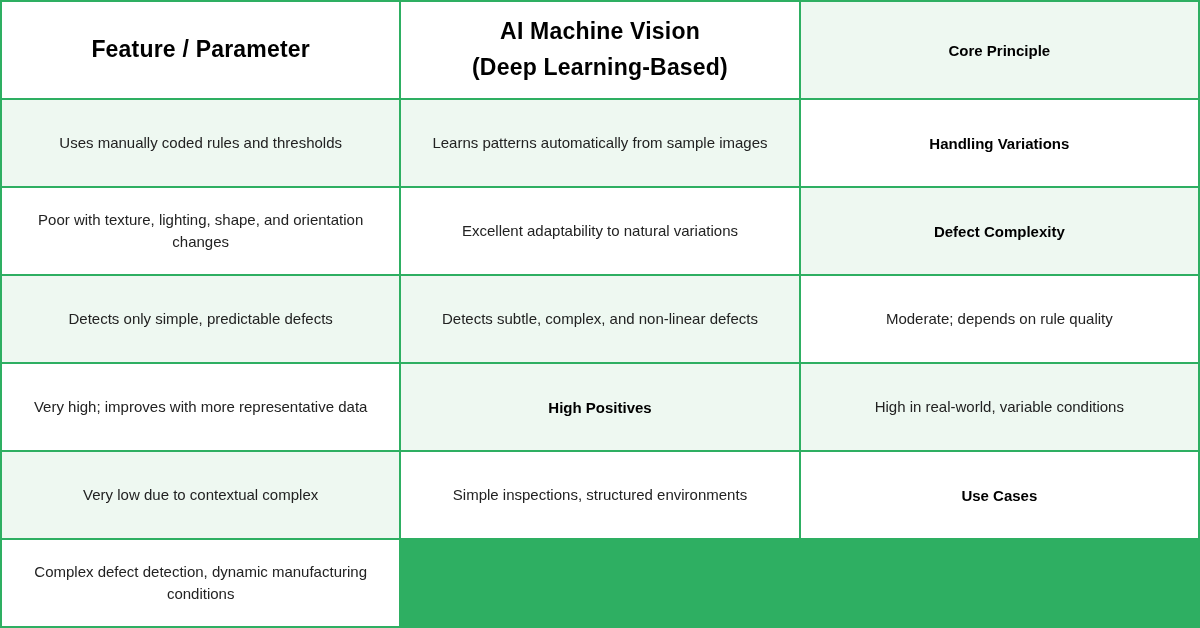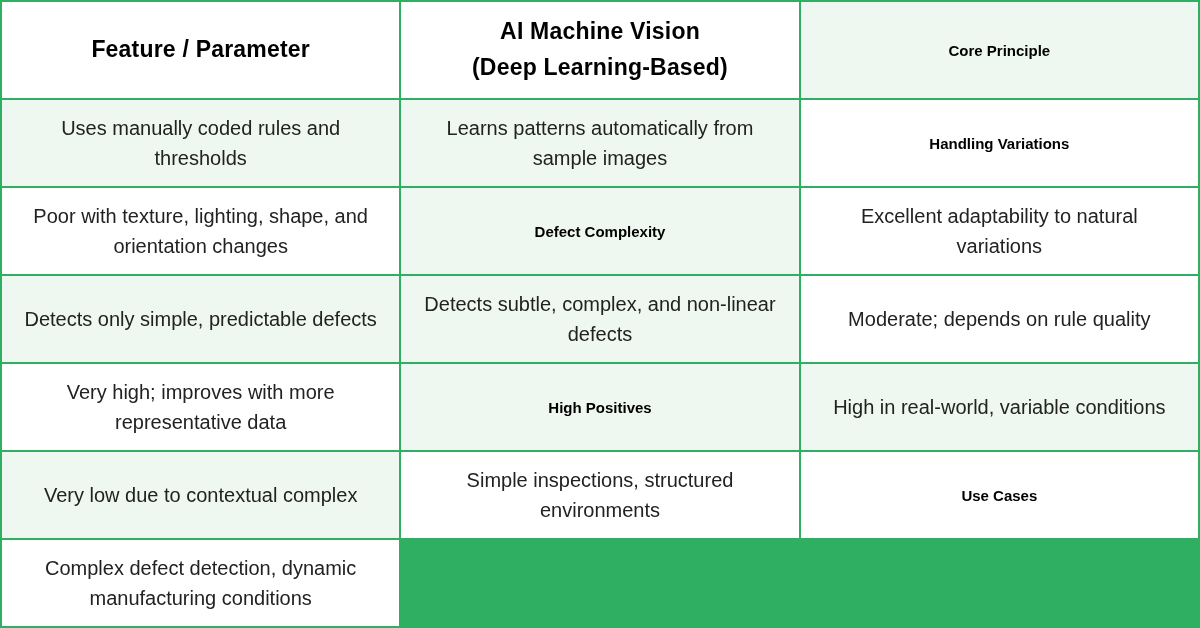--- a/index.html
+++ b/index.html
@@ -38,21 +38,21 @@
     color: var(--header_text, #000000);
     line-height: 1.55;
     letter-spacing: 0.2px;
   }
   .feature-cell {
     font-weight: bold;
     font-size: 15px;
     color: var(--header_text, #000000);
   }
   .body-cell {
-    font-size: 20px;
+    font-size: 15px;
     color: var(--body_text, #222222);
     line-height: 1.5;
   }
 </style>
 </head>
 <body>
 
 <div class="canvas">
   <div class="table-grid">
 
@@ -63,23 +63,23 @@
       <span>AI Machine Vision</span>
       <span>(Deep Learning-Based)</span>
     </div>
 
     <div class="cell feature-cell alt">Core Principle</div>
     <div class="cell body-cell alt">Uses manually coded rules and thresholds</div>
     <div class="cell body-cell alt">Learns patterns automatically from sample images</div>
 
     <div class="cell feature-cell">Handling Variations</div>
     <div class="cell body-cell">Poor with texture, lighting, shape, and orientation changes</div>
+    <div class="cell body-cell">Excellent adaptability to natural variations</div>
+
     <div class="cell feature-cell alt">Defect Complexity</div>
-
-    <div class="cell body-cell">Excellent adaptability to natural variations</div>
     <div class="cell body-cell alt">Detects only simple, predictable defects</div>
     <div class="cell body-cell alt">Detects subtle, complex, and non-linear defects</div>
 
     <div class="cell body-cell">Moderate; depends on rule quality</div>
     <div class="cell body-cell">Very high; improves with more representative data</div>
 
     <div class="cell feature-cell alt">High Positives</div>
     <div class="cell body-cell alt">High in real-world, variable conditions</div>
     <div class="cell body-cell alt">Very low due to contextual complex</div>
 

